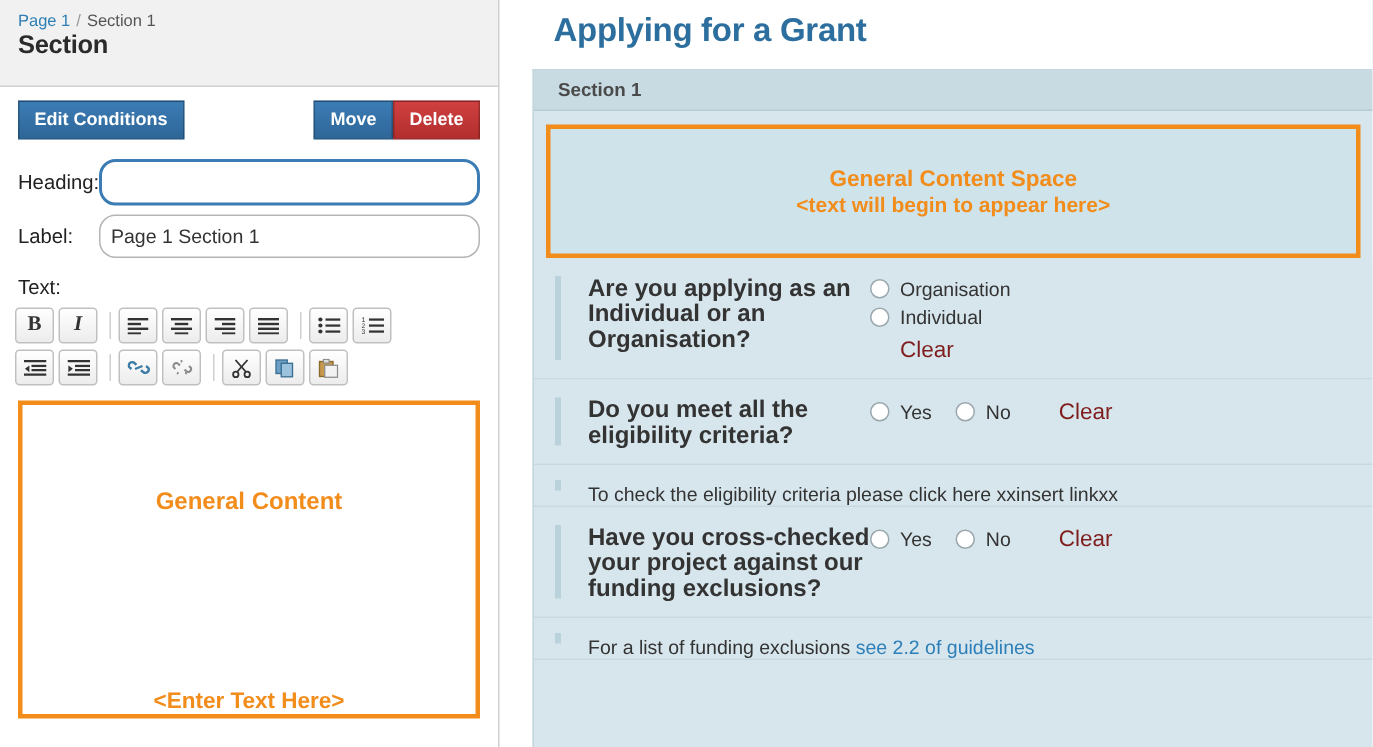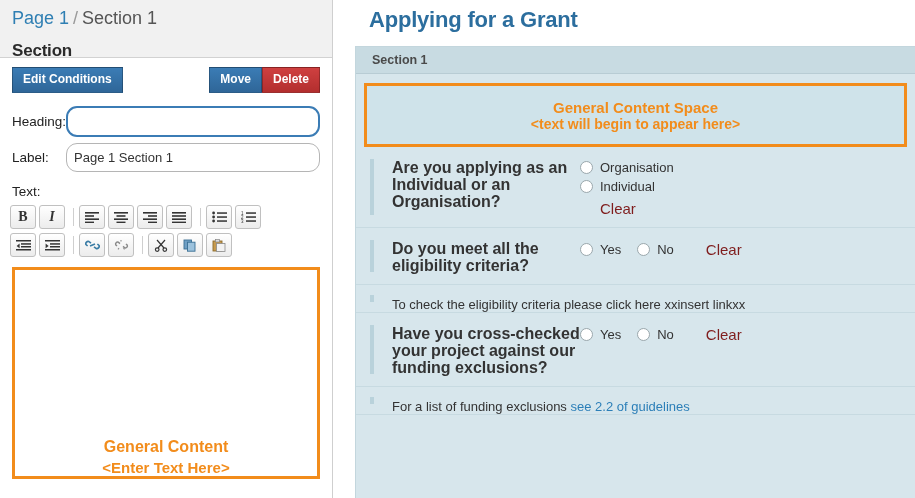--- a/index.html
+++ b/index.html
@@ -31,23 +31,23 @@
     box-sizing: border-box;
   }
   .left-header {
     background: #f1f1f1;
     border-bottom: 1px solid #d2d2d2;
     padding: 8px 12px 10px 12px;
     box-sizing: border-box;
     height: 58px;
   }
   .breadcrumb {
-    font-size: 18px;
+    font-size: 11px;
     color: #777;
-    margin-bottom: 12px;
+    margin-bottom: 0;
     white-space: nowrap;
   }
   .breadcrumb a {
     color: #2f7fb3;
     text-decoration: none;
   }
   .breadcrumb .sep {
     color: #999;
     padding: 0 4px;
   }
@@ -175,21 +175,21 @@
 
   .content-box {
     margin: 10px 12px 0 12px;
     border: 3px solid #f28c1b;
     height: 212px;
     box-sizing: border-box;
     background: #ffffff;
     display: flex;
     flex-direction: column;
     align-items: center;
-    justify-content: flex-end;
+    justify-content: space-between;
     padding-top: 56px;
   }
   .content-box .cb-line1 {
     color: #f28c1b;
     font-weight: bold;
     font-size: 16px;
     text-align: center;
   }
   .content-box .cb-line2 {
     color: #f28c1b;
@@ -231,21 +231,21 @@
     color: #4a4a4a;
     font-size: 12.5px;
     font-weight: bold;
     padding: 6px 0 6px 16px;
     border-bottom: 1px solid #b8ccd4;
   }
   .gcs-box {
     margin: 9px 8px 0 8px;
     border: 3px solid #f28c1b;
     background: #cfe3ea;
-    height: 64px;
+    height: 89px;
     box-sizing: border-box;
     display: flex;
     flex-direction: column;
     align-items: center;
     justify-content: center;
   }
   .gcs-line1 {
     color: #f28c1b;
     font-weight: bold;
     font-size: 15px;

